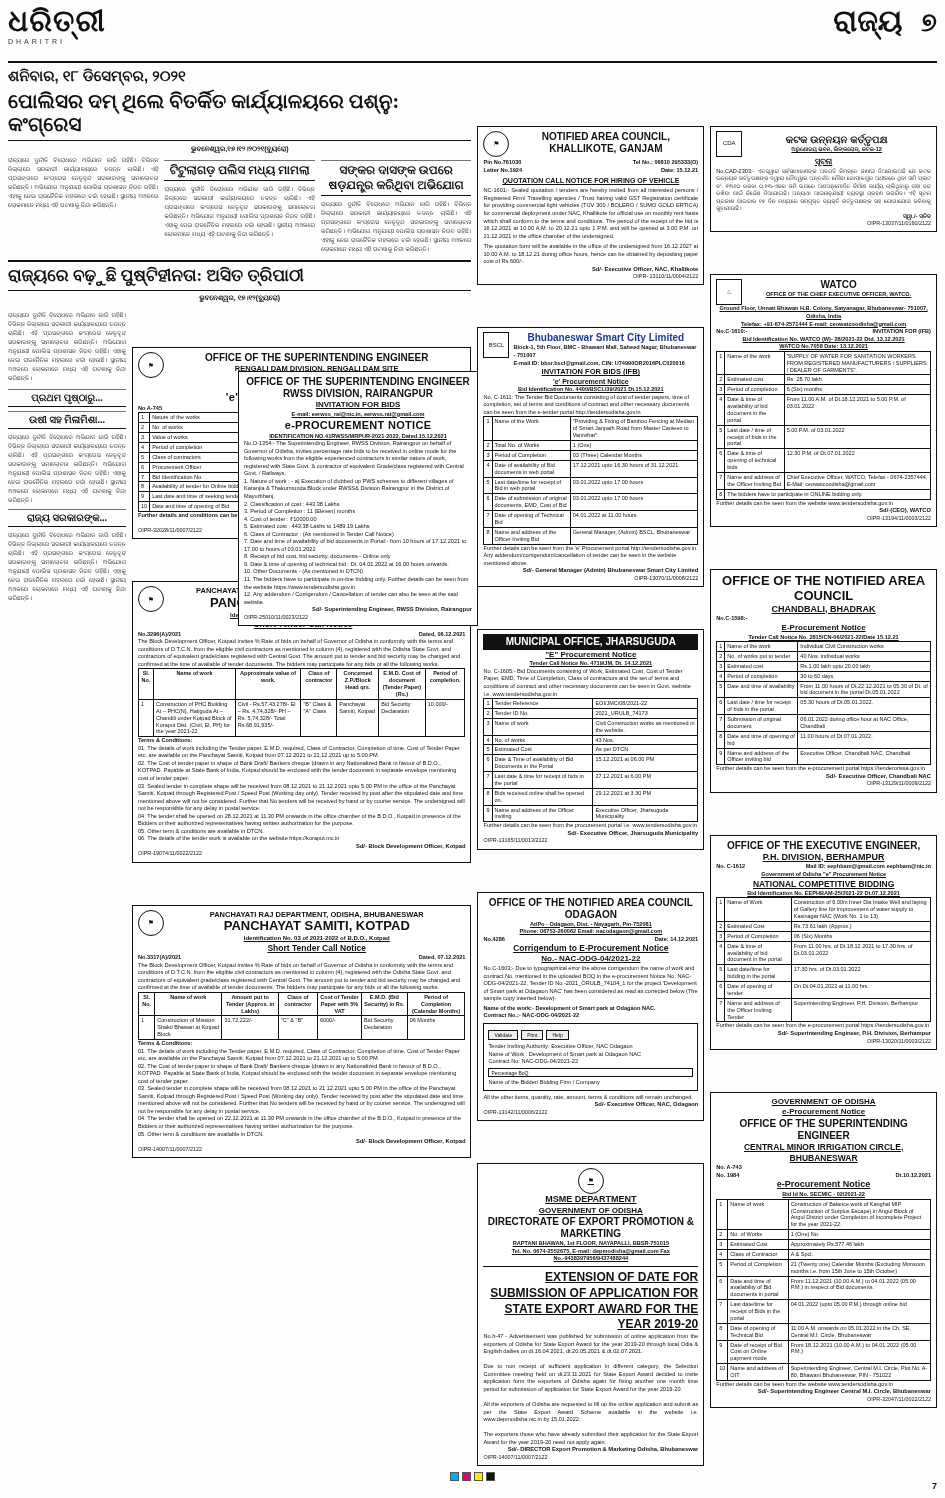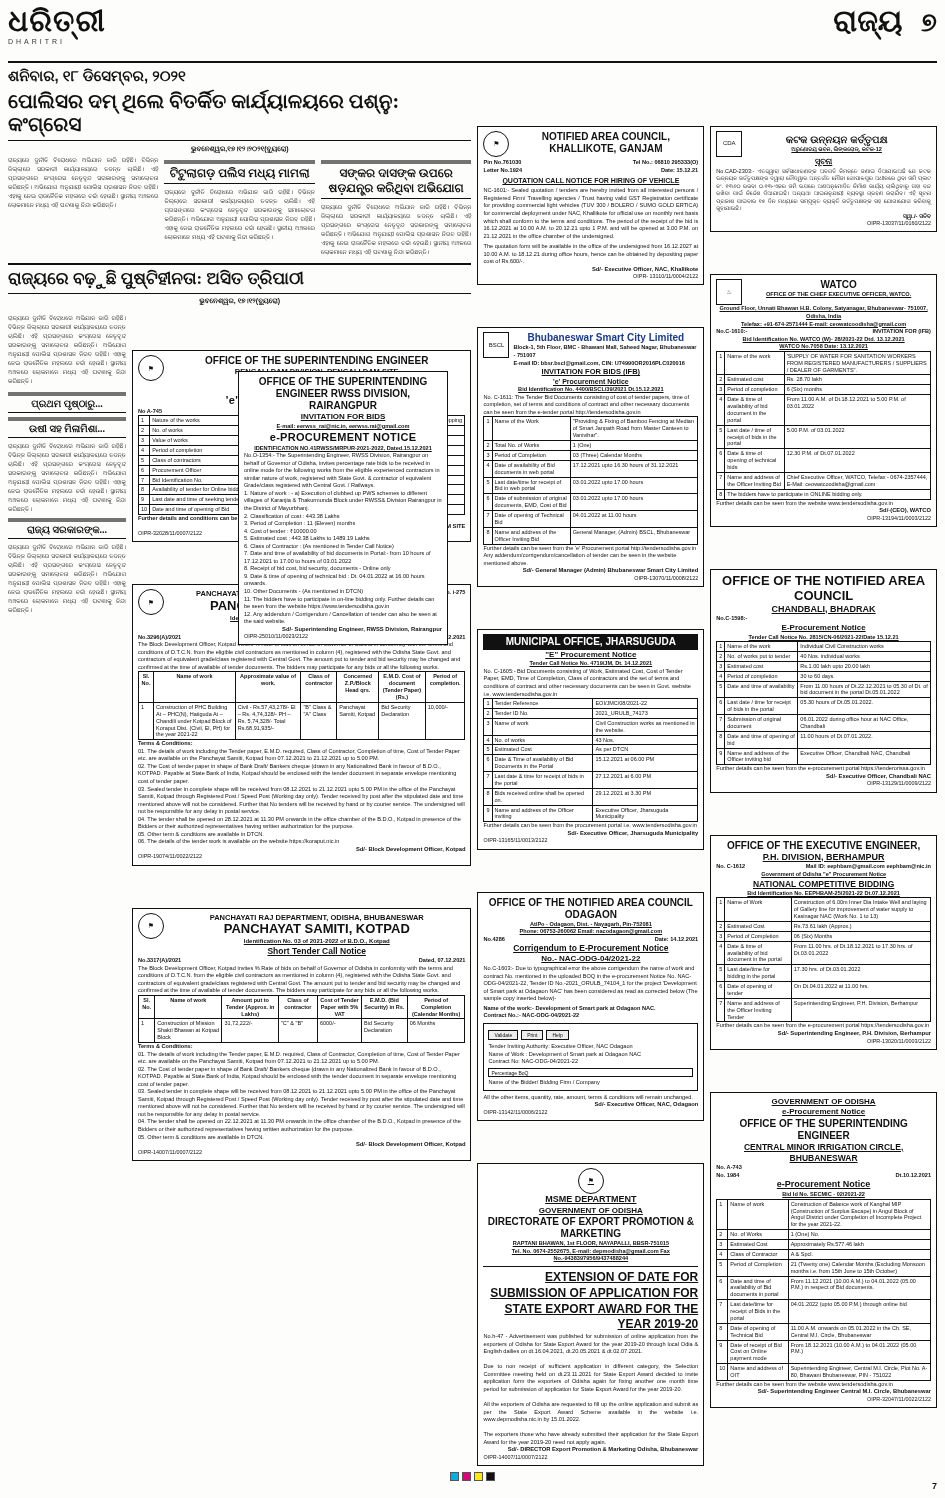--- a/index.html
+++ b/index.html
@@ -60,21 +60,21 @@
   }
   .byline { font-size:7px; text-align:center; font-weight:bold; margin:3px 0; }
   .news-cols { display:flex; gap:6px; }
   .news-cols > div { flex:1; }
   .newstext {
     font-size:6px; line-height:1.5; text-align:justify; color:#222;
   }
   .subhead {
     font-family:"Liberation Serif", serif;
     font-size:12px; font-weight:bold; text-align:center;
-    border-top:4px solid #737373; border-bottom:1px solid #111;
+    border-top:1px solid #737373; border-bottom:1px solid #111;
     padding:2px 0; margin:4px 0;
   }
   .headline2 {
     font-family:"Liberation Serif", serif;
     font-size:17px; font-weight:bold; line-height:1.2;
     border-top:2px solid #111; border-bottom:1px solid #111;
     padding:4px 0; margin-top:6px;
   }
   .ad-title { font-size:10px; font-weight:bold; text-align:center; line-height:1.2; }
   .ad-title-lg { font-size:13px; font-weight:bold; text-align:center; line-height:1.15; }
@@ -808,21 +808,21 @@
         </tbody>
           </table>
         <div class="tiny">Further details can be seen from the website www.tendersodisha.gov.in</div>
         <div class="sign">Sd/- Superintending Engineer Central M.I. Circle, Bhubaneswar</div>
         <div class="oipr right">OIPR-32047/11/0022/2122</div>
       </div>
 
     </div>
   </div>
 
-  <div style="position:absolute; left:238px; top:335px; width:210px;">
+  <div style="position:absolute; left:238px; top:335px; width:240px;">
     <div class="box">
       <div class="ad-title">OFFICE OF THE SUPERINTENDING ENGINEER RWSS DIVISION, RAIRANGPUR</div>
       <div class="center bold" style="font-size:8px;">INVITATION FOR BIDS</div>
       <div class="center tiny bold">E-mail: eerwss_rai@nic.in, eerwss.rai@gmail.com</div>
       <div class="eproc">e-PROCUREMENT NOTICE</div>
       <div class="center tiny bold">IDENTIFICATION NO.41RWSS/MRPUR-2021-2022, Dated.15.12.2021</div>
       <div class="tiny">No.O-1354:- The Superintending Engineer, RWSS Division, Rairangpur on behalf of Governor of Odisha, invites percentage rate bids to be received in online mode for the following works from the eligible experienced contractors in similar nature of work, registered with State Govt. &amp; contractor of equivalent Grade/class registered with Central Govt. / Railways.</div>
       <div class="tiny">1. Nature of work : - a) Execution of clubbed up PWS schemes to different villages of Karanjia &amp; Thakurmunda Block under RWSS&amp; Division Rairangpur in the District of Mayurbhanj.</div>
       <div class="tiny">2. Classification of cost : 443.38 Lakhs</div>
       <div class="tiny">3. Period of Completion : 11 (Eleven) months</div>

